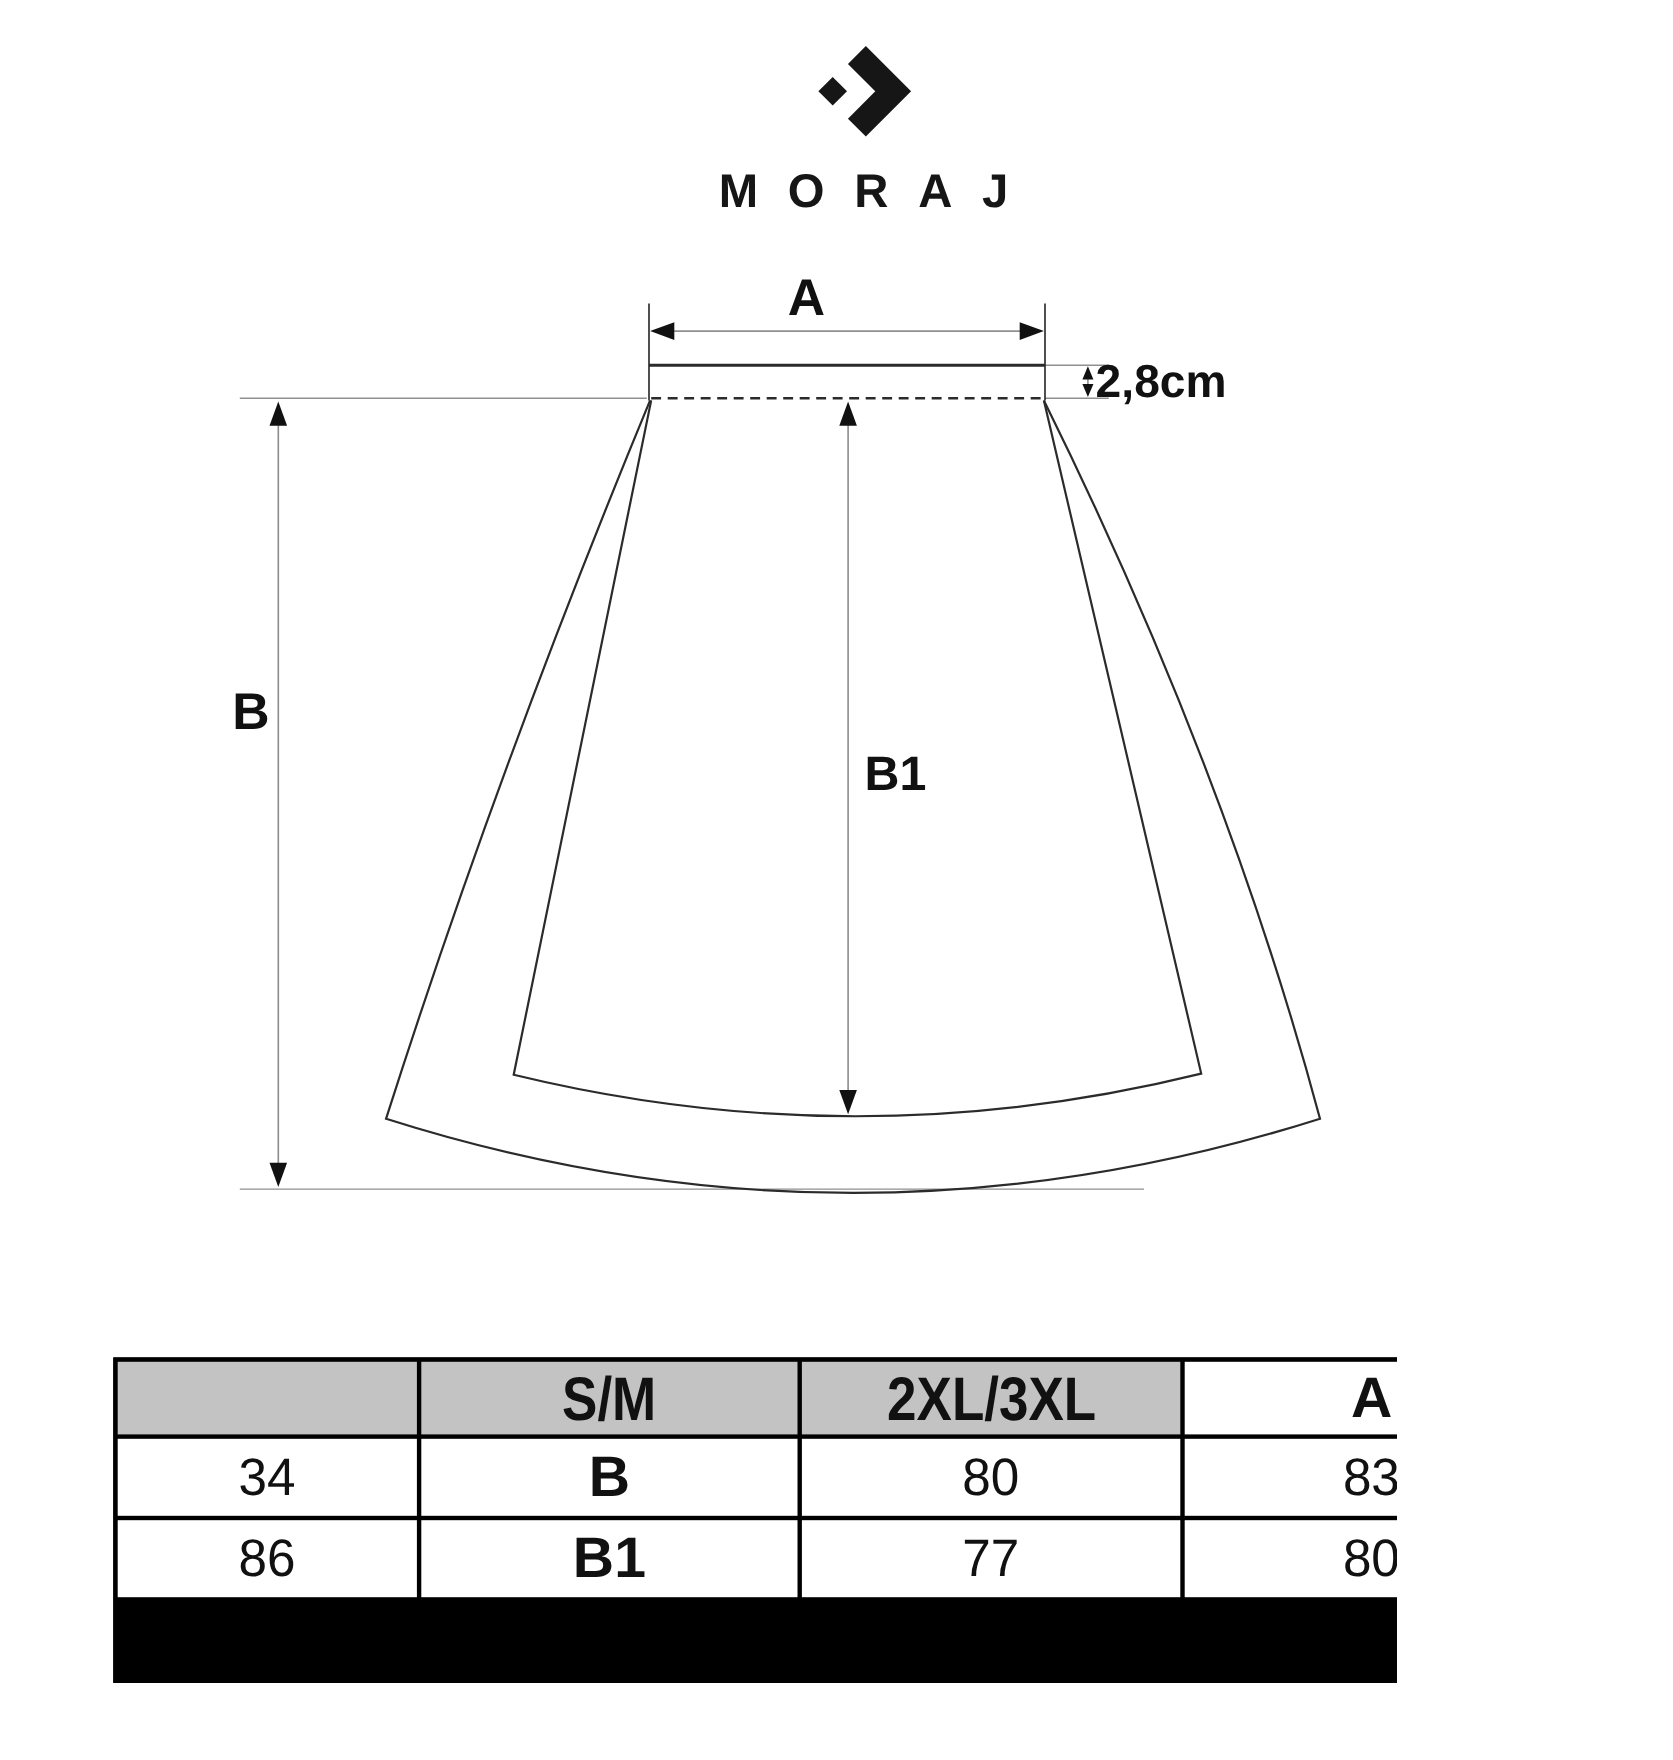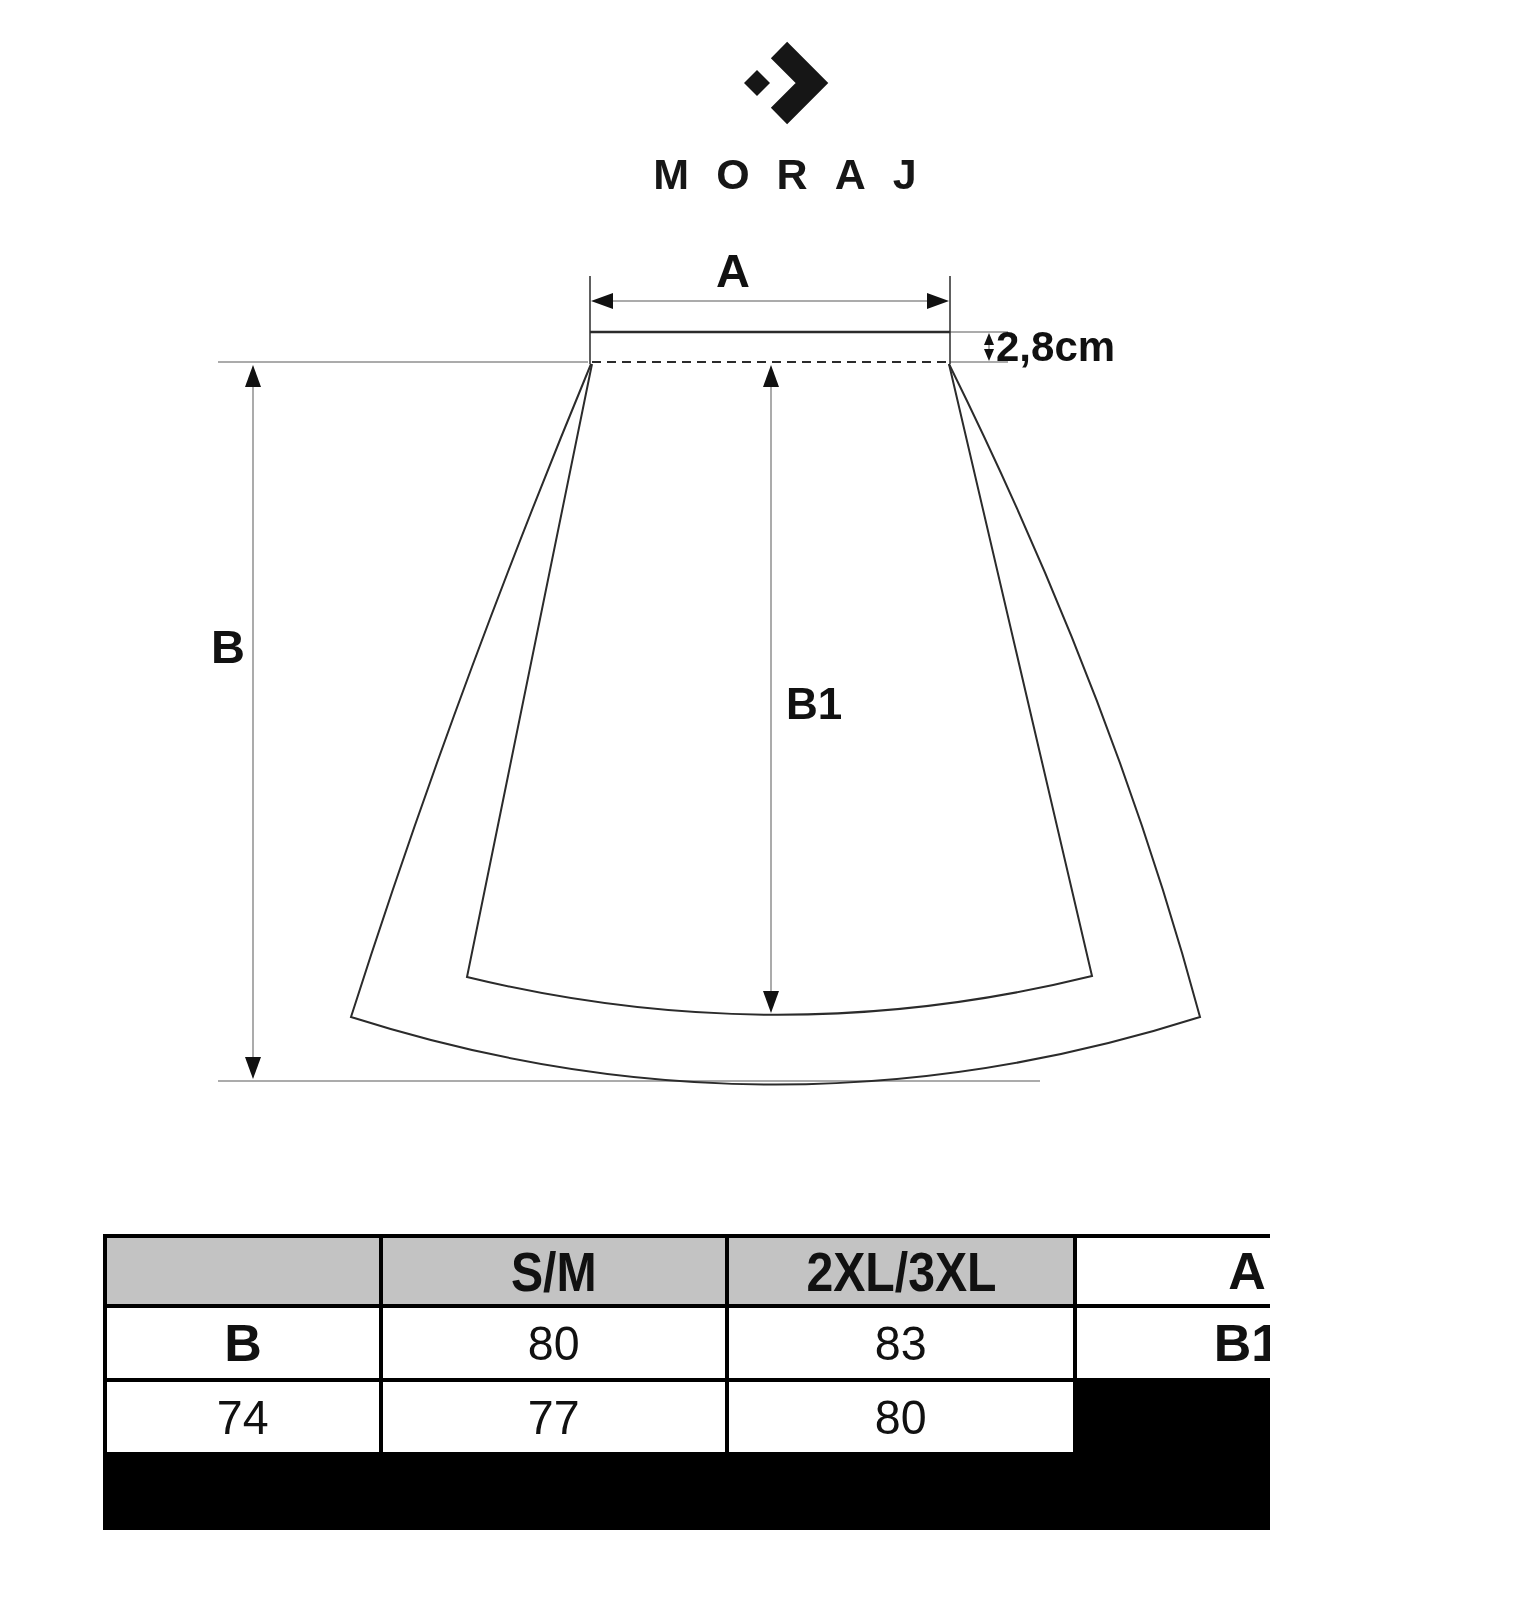--- a/index.html
+++ b/index.html
@@ -92,36 +92,39 @@
     <div class="cell hdr">
       <span>S/M</span>
       </div>
     <div class="cell hdr">
       <span>2XL/3XL</span>
       </div>
 
     <div class="cell rowlbl">
       <span>A</span>
       </div>
+    <div class="cell val">
+      <span>34</span>
+      </div>
 
     <div class="cell rowlbl">
       <span>B</span>
       </div>
     <div class="cell val">
       <span>80</span>
       </div>
     <div class="cell val">
       <span>83</span>
       </div>
+    <div class="cell val">
+      <span>86</span>
+      </div>
 
     <div class="cell rowlbl">
       <span>B1</span>
-      </div>
-    <div class="cell val">
-      <span>74</span>
       </div>
     <div class="cell val">
       <span>77</span>
       </div>
     <div class="cell val">
       <span>80</span>
       </div>
   </div>
 
 </div>

